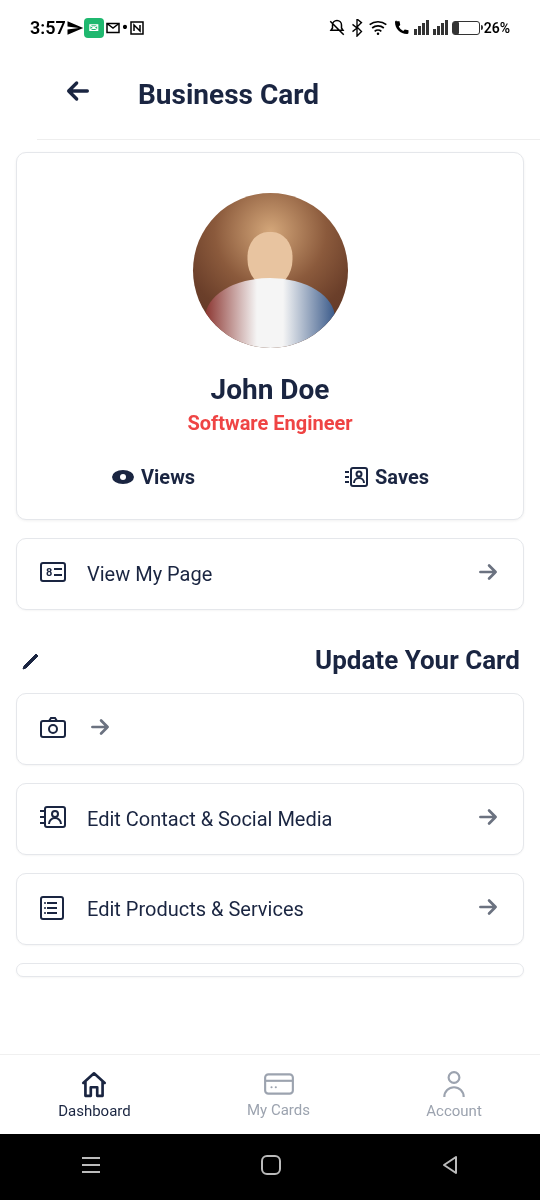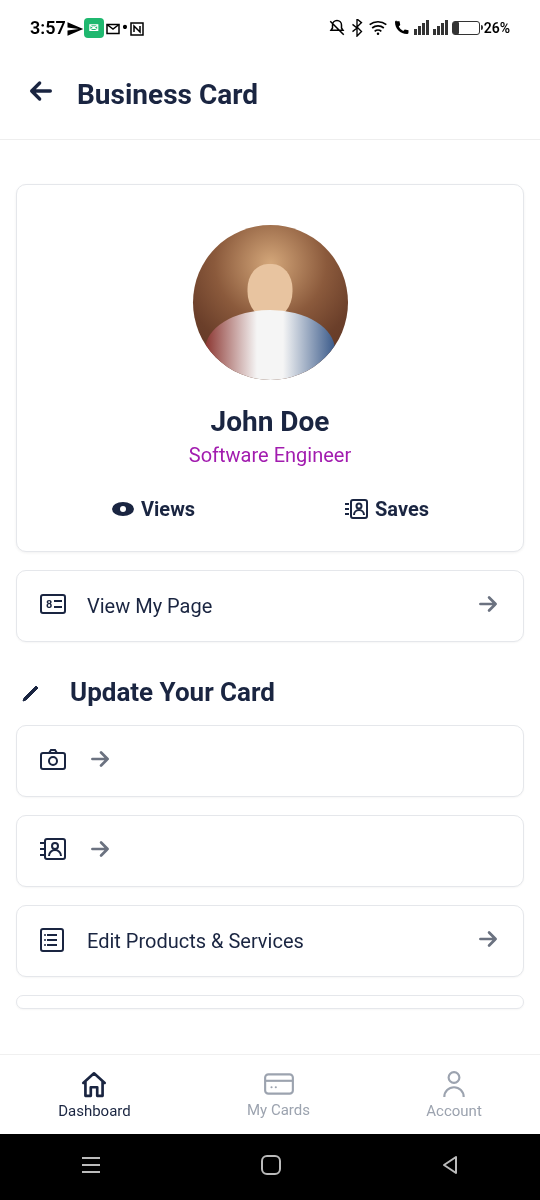--- a/index.html
+++ b/index.html
@@ -14,40 +14,40 @@
     .status-bar {
       height: 55px;
       display: flex;
       align-items: center;
       justify-content: space-between;
       padding: 0 30px;
       font-size: 18px;
       font-weight: 600;
       color: #000;
     }
-    .status-left { display: flex; align-items: flex-end; }
+    .status-left { display: flex; align-items: center; }
     .status-right { display: flex; align-items: center; gap: 4px; font-size: 14px; }
     .header {
       display: flex;
       align-items: center;
       padding: 20px 25px 25px;
-      gap: 20px;
+      gap: 44px;
       border-bottom: 1px solid #eee;
+      margin-left: 37px;
     }
     .back-btn { font-size: 28px; color: #1a2541; cursor: pointer; }
     .header-title { font-size: 28px; font-weight: 700; color: #1a2541; }
     .content { padding: 12px 16px; }
     .profile-card {
       background: #fff;
       border: 1px solid #e5e7eb;
       border-radius: 10px;
       padding: 40px 20px 30px;
       box-shadow: 0 1px 3px rgba(0,0,0,0.06);
       text-align: center;
-      margin-top: 32px;
     }
     .avatar {
       width: 155px;
       height: 155px;
       border-radius: 50%;
       margin: 0 auto 25px;
       background: radial-gradient(circle at 50% 25%, #d4a77a 0%, #8b5a3c 40%, #6b3f2a 65%, #5a3424 100%);
       position: relative;
       overflow: hidden;
     }
@@ -67,21 +67,21 @@
       position: absolute;
       bottom: -10px;
       left: 50%;
       transform: translateX(-50%);
       width: 130px;
       height: 80px;
       background: linear-gradient(90deg, #8b3530 0%, #f5f5f5 40%, #f5f5f5 60%, #3a5a8a 100%);
       border-radius: 50% 50% 0 0;
     }
     .profile-name { font-size: 28px; font-weight: 700; color: #1a2541; margin-bottom: 5px; }
-    .profile-title { font-size: 20px; color: #a21caf; margin-bottom: 30px; }
+    .profile-title { font-size: 20px; color: #ef4444; margin-bottom: 30px; font-weight: bold; }
     .stats { display: flex; justify-content: space-around; }
     .stat { display: flex; flex-direction: row; align-items: center; gap: 6px; }
     .stat-label { font-size: 20px; font-weight: 700; color: #1a2541; }
     .list-item {
       background: #fff;
       border: 1px solid #e5e7eb;
       border-radius: 10px;
       padding: 20px 22px;
       display: flex;
       align-items: center;
@@ -94,20 +94,21 @@
     .list-item .label { flex: 1; font-size: 20px; color: #1a2541; }
     .list-item .arrow { color: #6b7280; }
     .section-title {
       display: flex;
       align-items: center;
       gap: 26px;
       margin: 35px 4px 15px;
       font-size: 26px;
       font-weight: 700;
       color: #1a2541;
+      justify-content: space-between;
     }
     .bottom-nav {
       position: absolute;
       bottom: 66px;
       left: 0;
       right: 0;
       height: 80px;
       background: #fff;
       display: flex;
       justify-content: space-around;
@@ -300,20 +301,21 @@
 
   <div class="list-item">
     <span class="icon">
       <svg width="28" height="24" viewBox="0 0 28 24">
           <rect x="6" y="2" width="20" height="20" rx="2" fill="none" stroke="#1a2541" stroke-width="2"></rect>
           <circle cx="16" cy="9" r="3" fill="none" stroke="#1a2541" stroke-width="2"></circle>
           <path d="M10 19a6 6 0 0112 0" fill="none" stroke="#1a2541" stroke-width="2"></path>
           <path d="M1 6h4M1 12h4M1 18h4" stroke="#1a2541" stroke-width="2"></path>
         </svg>
     </span>
+    <span class="label">Edit Contact &amp; Social Media</span>
     <span class="arrow">
       <svg width="26" height="26" viewBox="0 0 24 24">
           <path d="M5 12h14M13 6l6 6-6 6" stroke="#6b7280" stroke-width="2.5" fill="none" stroke-linecap="round" stroke-linejoin="round"></path>
         </svg>
     </span>
   </div>
 
   <div class="list-item">
     <span class="icon">
       <svg width="26" height="26" viewBox="0 0 26 26">

